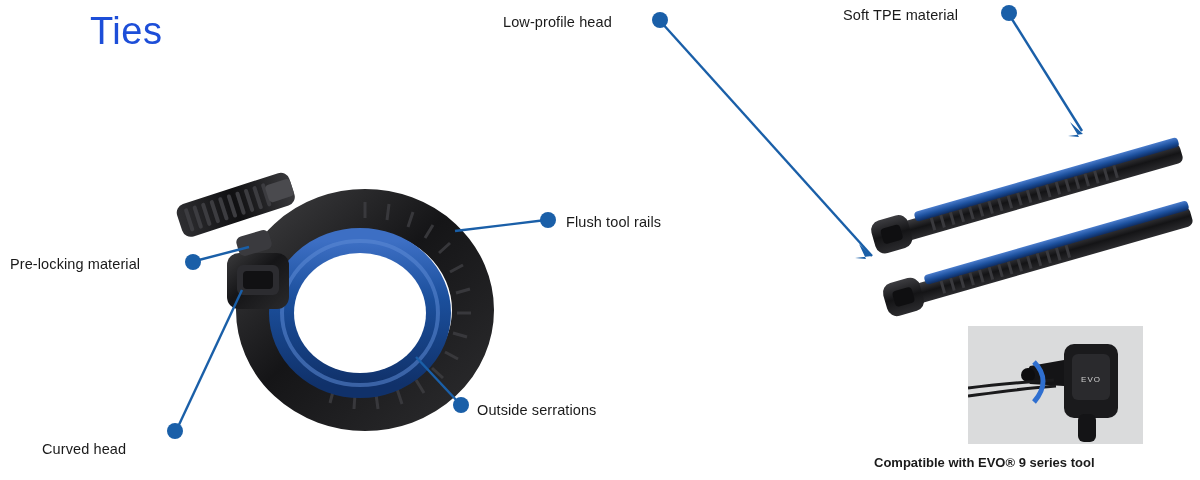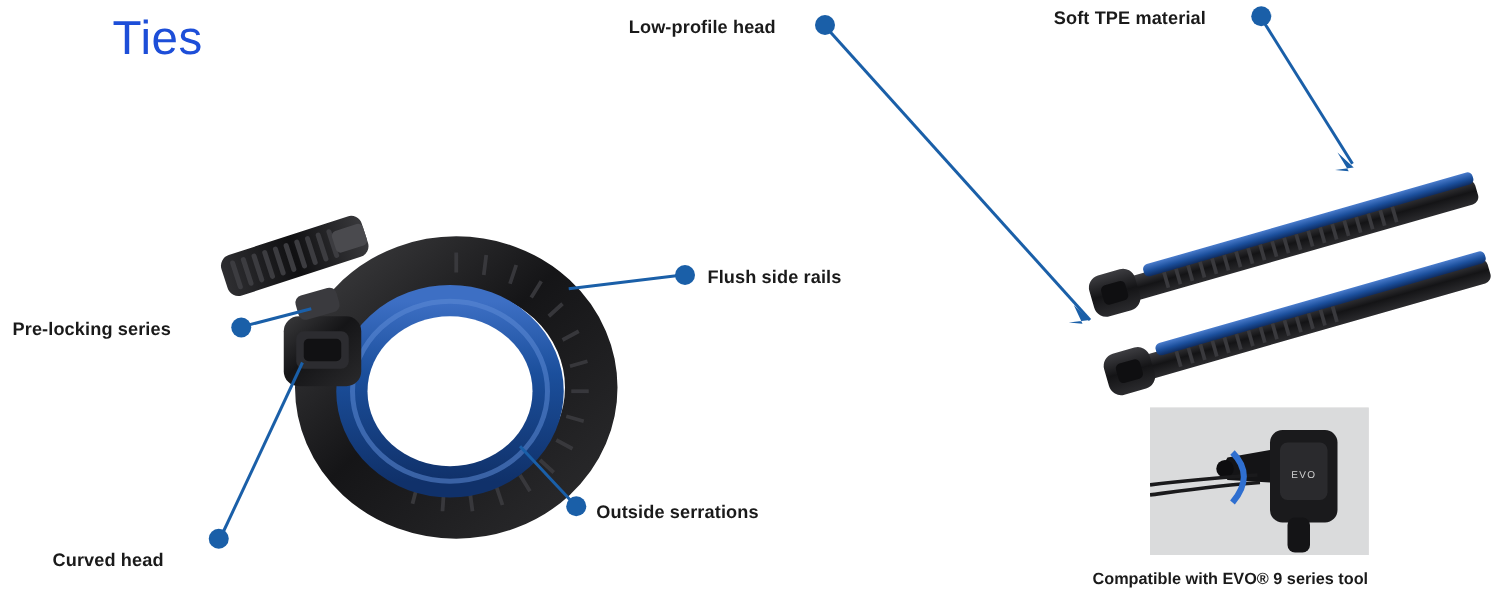--- a/index.html
+++ b/index.html
@@ -13,21 +13,21 @@
   #stage {
     position: relative;
     width: 1200px;
     height: 480px;
     background: #ffffff;
     overflow: hidden;
   }
   .callout-label {
     position: absolute;
     font-family: "Liberation Sans", sans-serif;
-    font-weight: bold;
+    font-weight: normal;
     font-size: 14.5px;
     color: #1a1a1a;
     white-space: nowrap;
     letter-spacing: 0.1px;
   }
   .title {
     position: absolute;
     font-family: "Liberation Sans", sans-serif;
     font-size: 38px;
     font-weight: 400;
@@ -195,21 +195,21 @@
             <rect x="190" y="146" width="3" height="13"></rect>
           <rect x="200" y="146" width="3" height="13"></rect>
             <rect x="210" y="146" width="3" height="13"></rect>
         </g>
         <rect x="22" y="134" width="38" height="34" rx="10" fill="url(#strapBlk)"></rect>
         <rect x="31" y="143" width="20" height="16" rx="4" fill="#0f0f11"></rect>
       </g>
     </svg>
   </div>
 
-  <div class="photo-box" style="left:920px; top:326px; width:175px; height:118px; background:#d8d9da;">
+  <div class="photo-box" style="left:968px; top:326px; width:175px; height:118px; background:#d8d9da;">
     <svg width="175" height="118" viewBox="0 0 175 118">
       <rect x="0" y="0" width="175" height="118" fill="#d6d7d8"></rect>
       <rect x="0" y="0" width="175" height="118" fill="#e2e3e4" opacity="0.35"></rect>
 
       <g>
         <rect x="96" y="18" width="54" height="74" rx="10" fill="#1a1a1c"></rect>
         <rect x="104" y="28" width="38" height="46" rx="6" fill="#2a2a2d"></rect>
         <text x="123" y="56" font-family="Liberation Sans, sans-serif" font-size="8" fill="#cfcfcf" text-anchor="middle" letter-spacing="1">EVO</text>
 
         <path d="M96 34 L62 40 L56 50 L62 58 L96 60 Z" fill="#141416"></path>
@@ -255,20 +255,20 @@
       <circle cx="193" cy="262" r="8"></circle>
       <circle cx="461" cy="405" r="8"></circle>
       <circle cx="175" cy="431" r="8"></circle>
     </g>
   </svg>
 
   <div class="title" style="left:90px; top:10px;">Ties</div>
 
   <div class="callout-label" style="left:503px; top:14px;">Low-profile head</div>
   <div class="callout-label" style="left:843px; top:7px;">Soft TPE material</div>
-  <div class="callout-label" style="left:566px; top:214px;">Flush side rails</div>
-  <div class="callout-label" style="left:10px; top:256px;">Pre-locking series</div>
+  <div class="callout-label" style="left:566px; top:214px;">Flush tool rails</div>
+  <div class="callout-label" style="left:10px; top:256px;">Pre-locking material</div>
   <div class="callout-label" style="left:477px; top:402px;">Outside serrations</div>
   <div class="callout-label" style="left:42px; top:424px;margin-top:17px;">Curved head</div>
 
   <div class="caption" style="left:874px; top:455px;">Compatible with EVO® 9 series tool</div>
 
 </div>
 
 </body></html>

